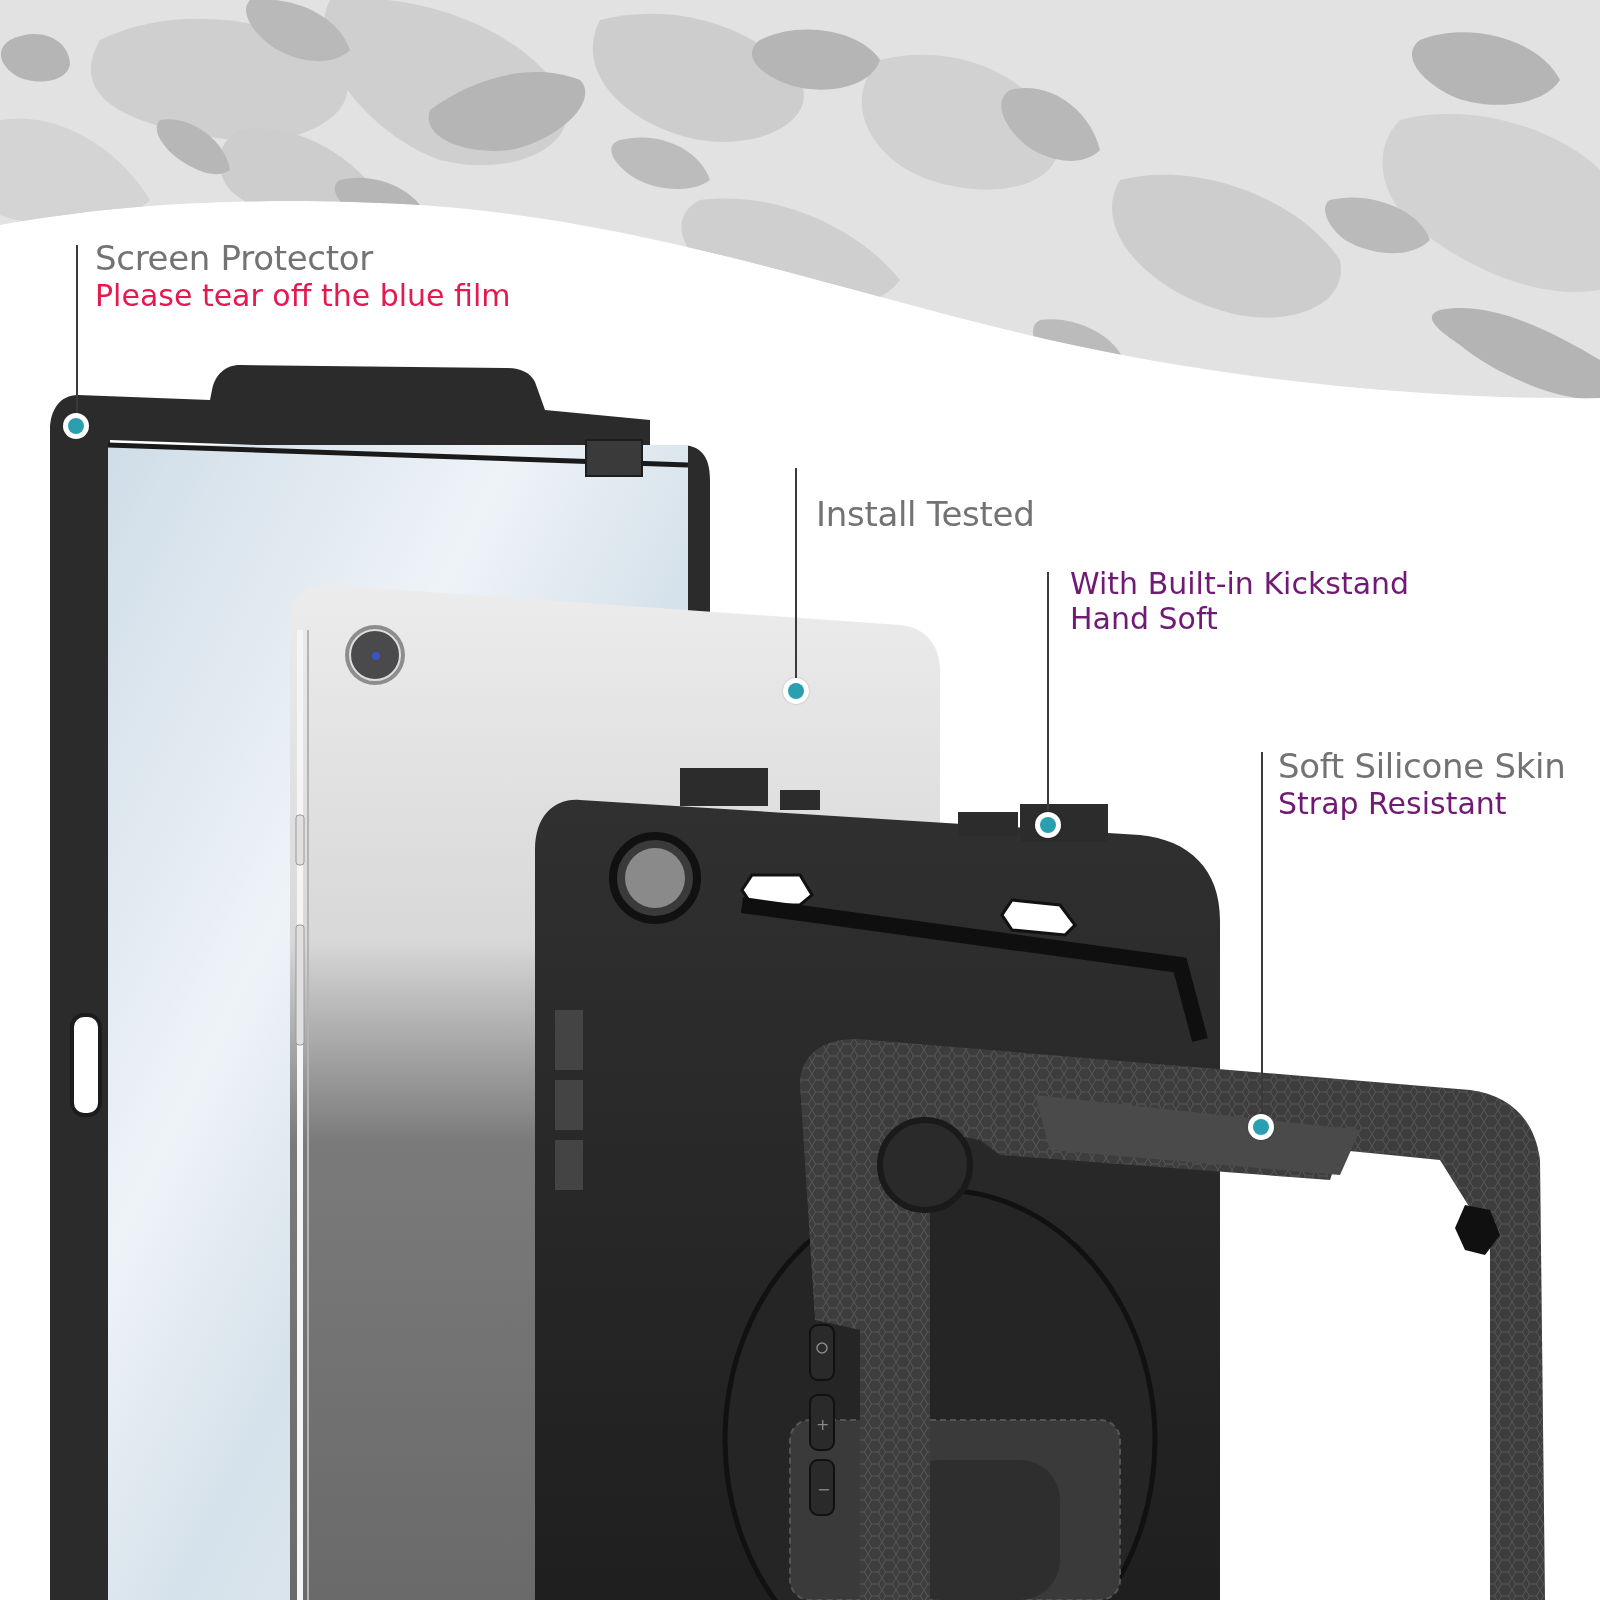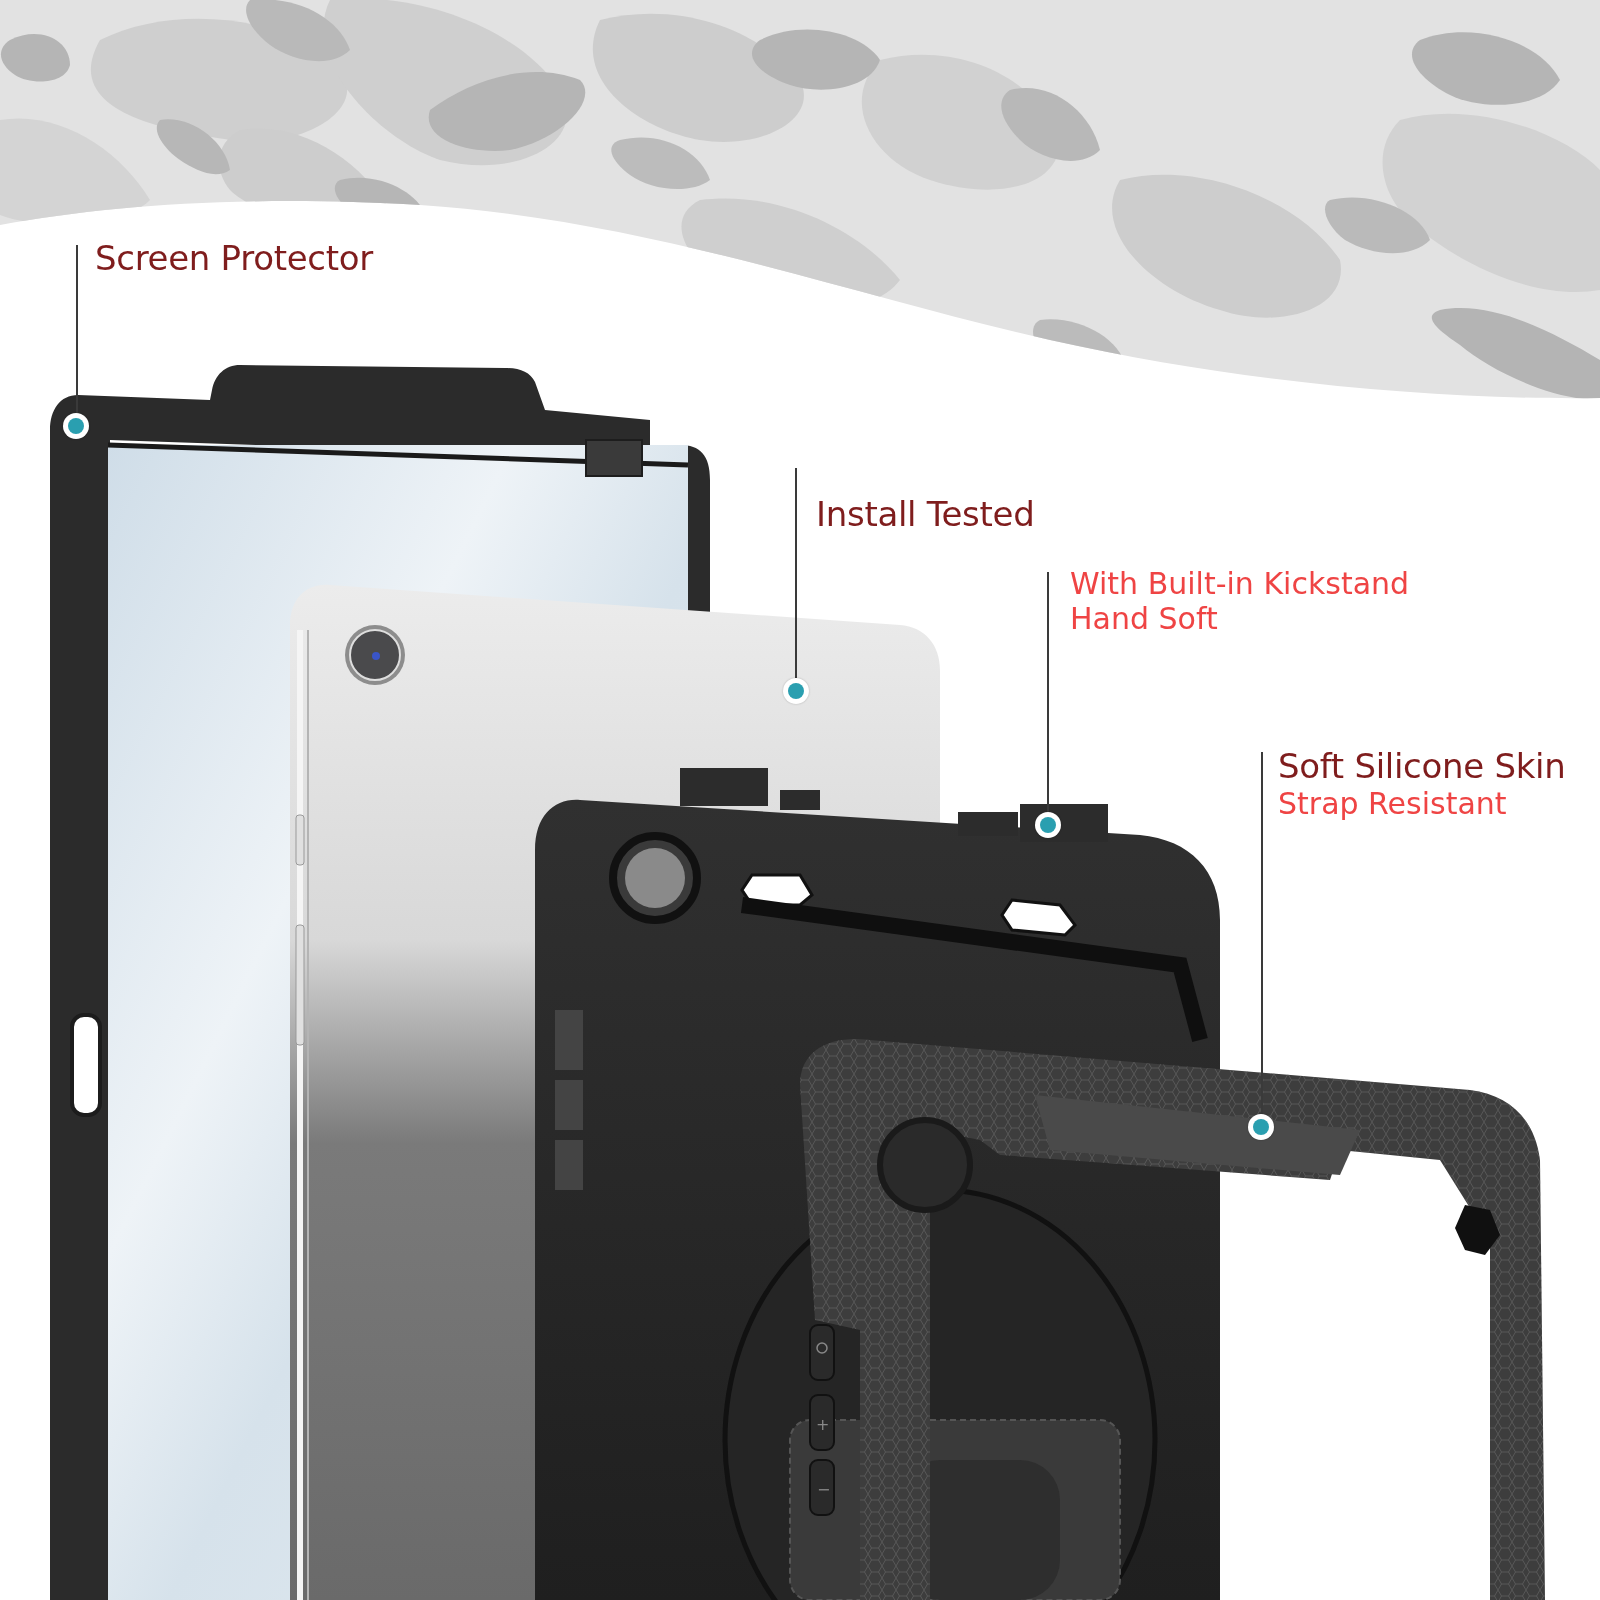--- a/index.html
+++ b/index.html
@@ -12,24 +12,24 @@
     .camo { position: absolute; left: 0; top: 0; width: 1600px; height: 420px; }
 
     
     .headline { position: absolute; right: 40px; top: 30px; text-align: right; color: #2b2b2b;
       font-family: "DejaVu Sans", "Liberation Sans", sans-serif; font-weight: bold; letter-spacing: -3px; }
     .headline .l1 { font-size: 82px; line-height: 94px; display: block; }
     .headline .l2 { font-size: 82px; line-height: 94px; display: block; }
 
     
     .callout { position: absolute; }
-    .callout .title { font-size: 34px; color: #7f1d1d; line-height: 40px; white-space: nowrap; letter-spacing: -0.3px; }
+    .callout .title { font-size: 34px; color: #737373; line-height: 40px; white-space: nowrap; letter-spacing: -0.3px; }
     .callout .sub { font-size: 30px; line-height: 35px; white-space: nowrap; }
     .callout .sub.red { color: #e5194f; }
-    .callout .sub.grey { color: #ef4444; }
+    .callout .sub.grey { color: #701a75; }
 
     .leader { position: absolute; width: 2px; background: #3a3a3a; }
     .dot { position: absolute; width: 26px; height: 26px; border-radius: 50%; background: #ffffff;
       box-shadow: 0 0 2px rgba(0,0,0,0.25); }
     .dot::after { content: ""; position: absolute; left: 5px; top: 5px; width: 16px; height: 16px; border-radius: 50%; background: #2a9fb0; }
 
     .illus { position: absolute; left: 0; top: 0; width: 1600px; height: 1600px; }
   </style>
 </head>
 <body>
@@ -146,20 +146,21 @@
       <text x="816" y="1430" font-size="16" fill="#888" font-family="DejaVu Sans, sans-serif">+</text>
       <rect x="810" y="1460" width="24" height="55" rx="8" fill="#2a2a2a" stroke="#111" stroke-width="2"></rect>
       <text x="817" y="1495" font-size="16" fill="#888" font-family="DejaVu Sans, sans-serif">−</text>
     </g>
   </svg>
 
   <div class="leader" style="left:76px; top:245px; height:180px;"></div>
   <div class="dot" style="left:63px; top:413px;"></div>
   <div class="callout" style="left:95px; top:238px;">
     <div class="title">Screen Protector</div>
+    <div class="sub red">Please tear off the blue film</div>
   </div>
 
   <div class="leader" style="left:795px; top:468px; height:210px;"></div>
   <div class="dot" style="left:783px; top:678px;"></div>
   <div class="callout" style="left:816px; top:462px;margin-top:32px;">
     <div class="title">Install Tested</div>
   </div>
 
   <div class="leader" style="left:1047px; top:572px; height:240px;"></div>
   <div class="dot" style="left:1035px; top:812px;"></div>

